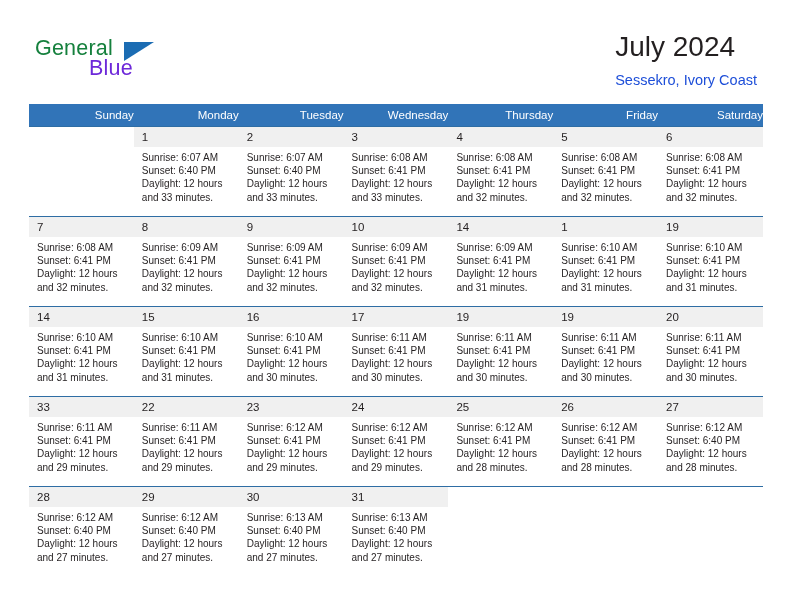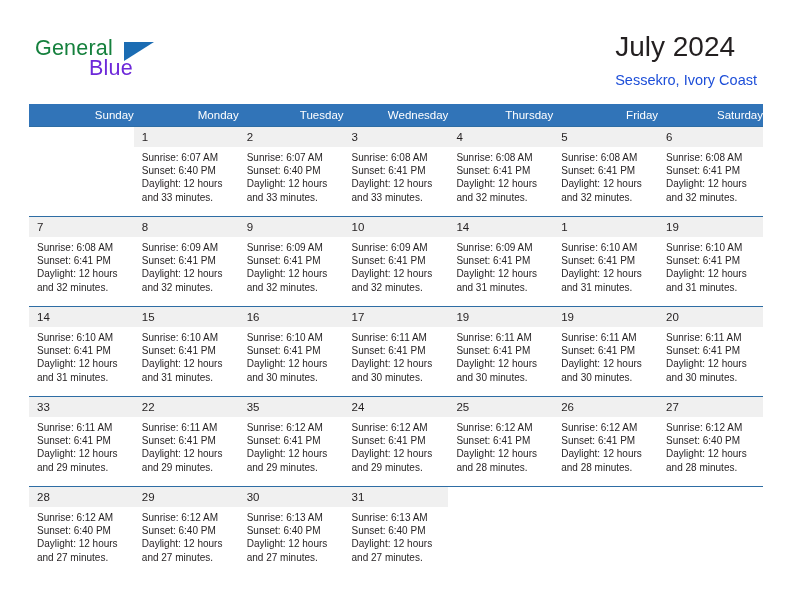--- a/index.html
+++ b/index.html
@@ -375,21 +375,21 @@
           <td>
             <div class="daynum">22</div>
             <div class="details">
               <div>Sunrise: 6:11 AM</div>
               <div>Sunset: 6:41 PM</div>
               <div>Daylight: 12 hours</div>
               <div>and 29 minutes.</div>
             </div>
           </td>
           <td>
-            <div class="daynum">35</div>
+            <div class="daynum">23</div>
             <div class="details">
               <div>Sunrise: 6:12 AM</div>
               <div>Sunset: 6:41 PM</div>
               <div>Daylight: 12 hours</div>
               <div>and 29 minutes.</div>
             </div>
           </td>
           <td>
             <div class="daynum">24</div>
             <div class="details">

